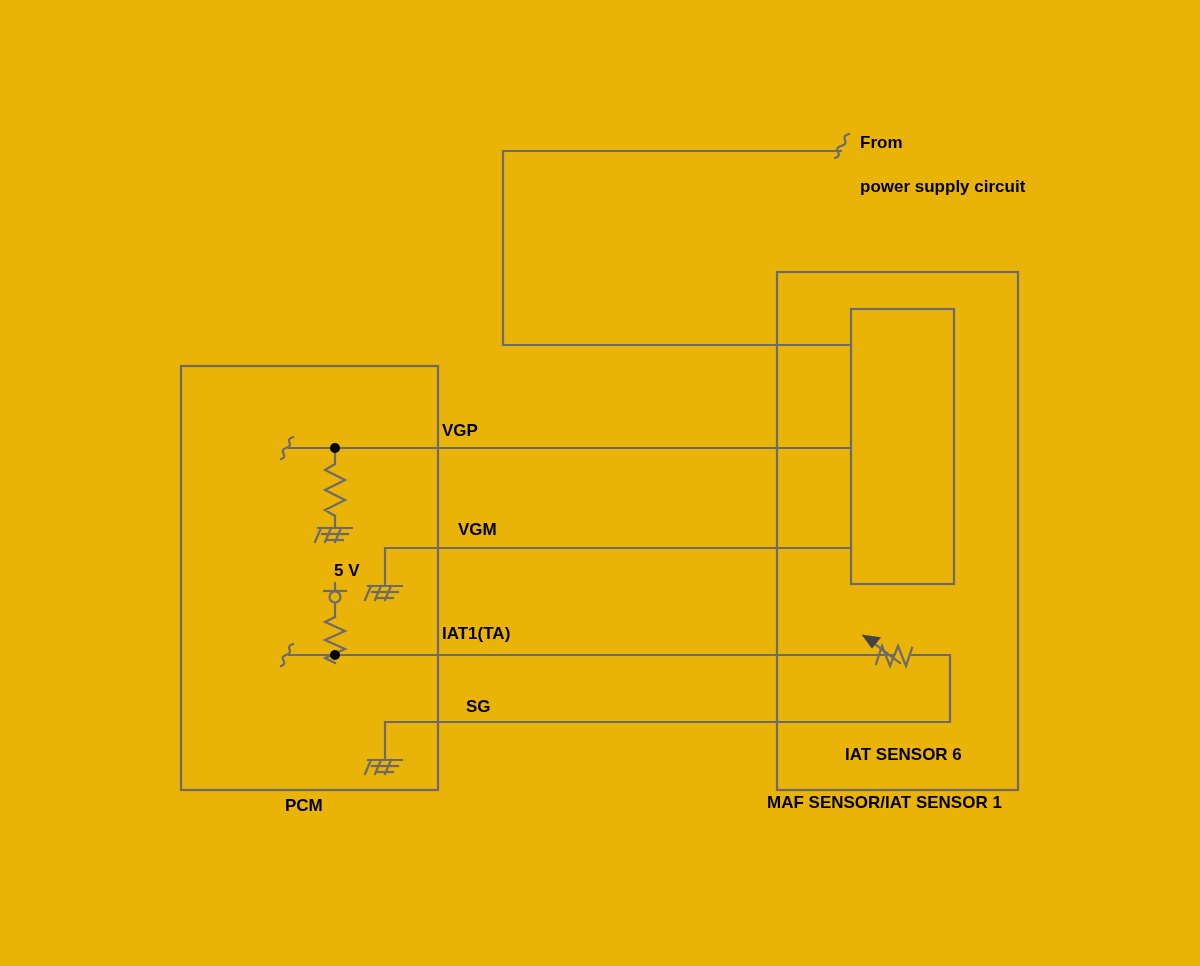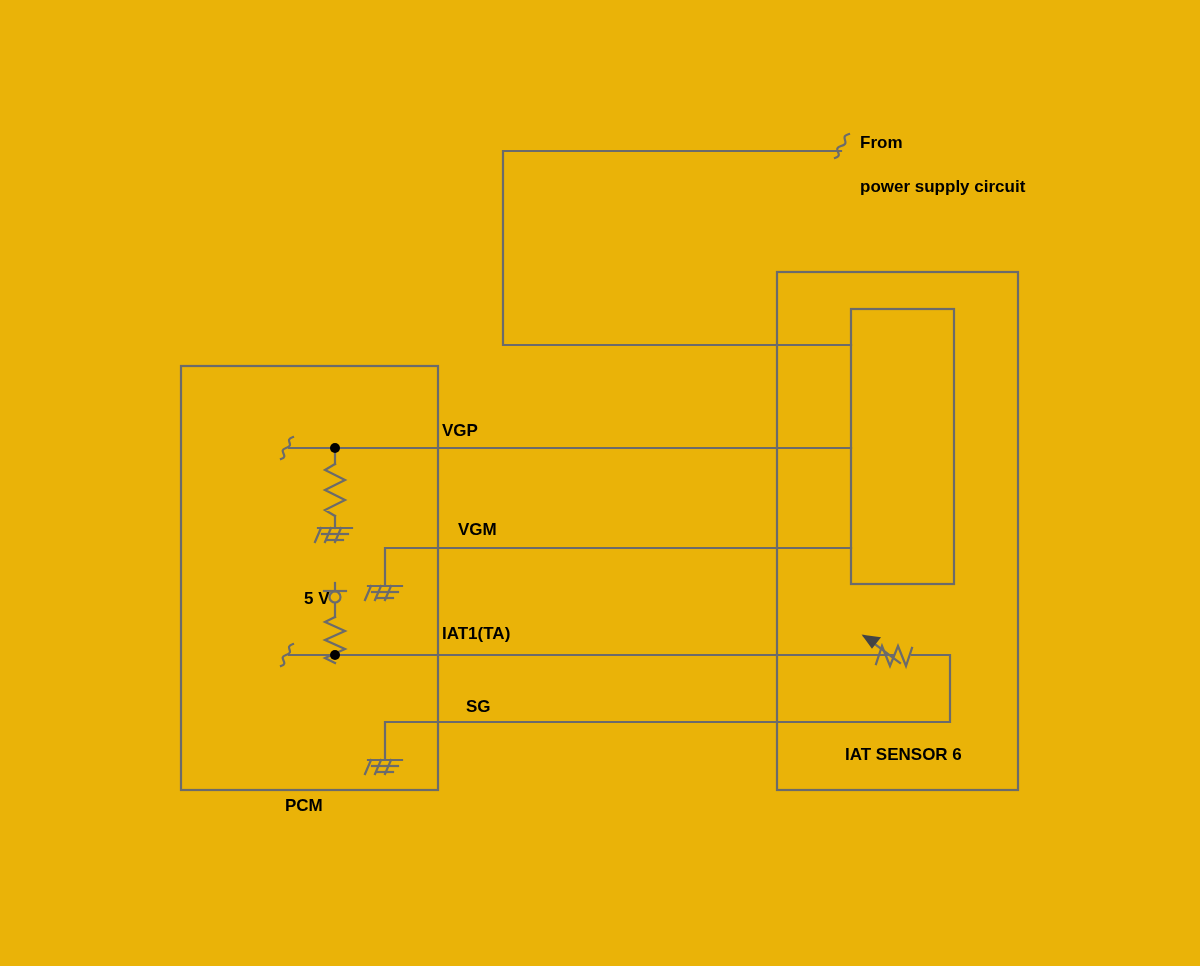--- a/index.html
+++ b/index.html
@@ -109,20 +109,21 @@
   <div class="lbl lbl-17" style="left:860px; top:152px;margin-top:24px;">power supply circuit</div>
 
   <div class="lbl lbl-17" style="left:442px; top:420px;text-align:right;">VGP</div>
 
   <div class="lbl lbl-17" style="left:442px; top:519px;margin-left:16px;">VGM</div>
 
   <div class="lbl lbl-17" style="left:442px; top:623px;">IAT1(TA)</div>
 
   <div class="lbl lbl-17" style="left:442px; top:696px;margin-left:24px;">SG</div>
 
-  <div class="lbl lbl-17" style="left:304px; top:560px;margin-top:28px;">5 V</div>
+  <div class="lbl lbl-17" style="left:334px; top:560px;">5 V</div>
 
   <div class="lbl lbl-17" style="left:845px; top:744px;">IAT SENSOR 6</div>
 
   <div class="lbl lbl-17" style="left:285px; top:795px;text-align:right;">PCM</div>
 
+  <div class="lbl lbl-17" style="left:767px; top:792px;">MAF SENSOR/IAT SENSOR 1</div>
 
 </div>
 
 </body></html>

